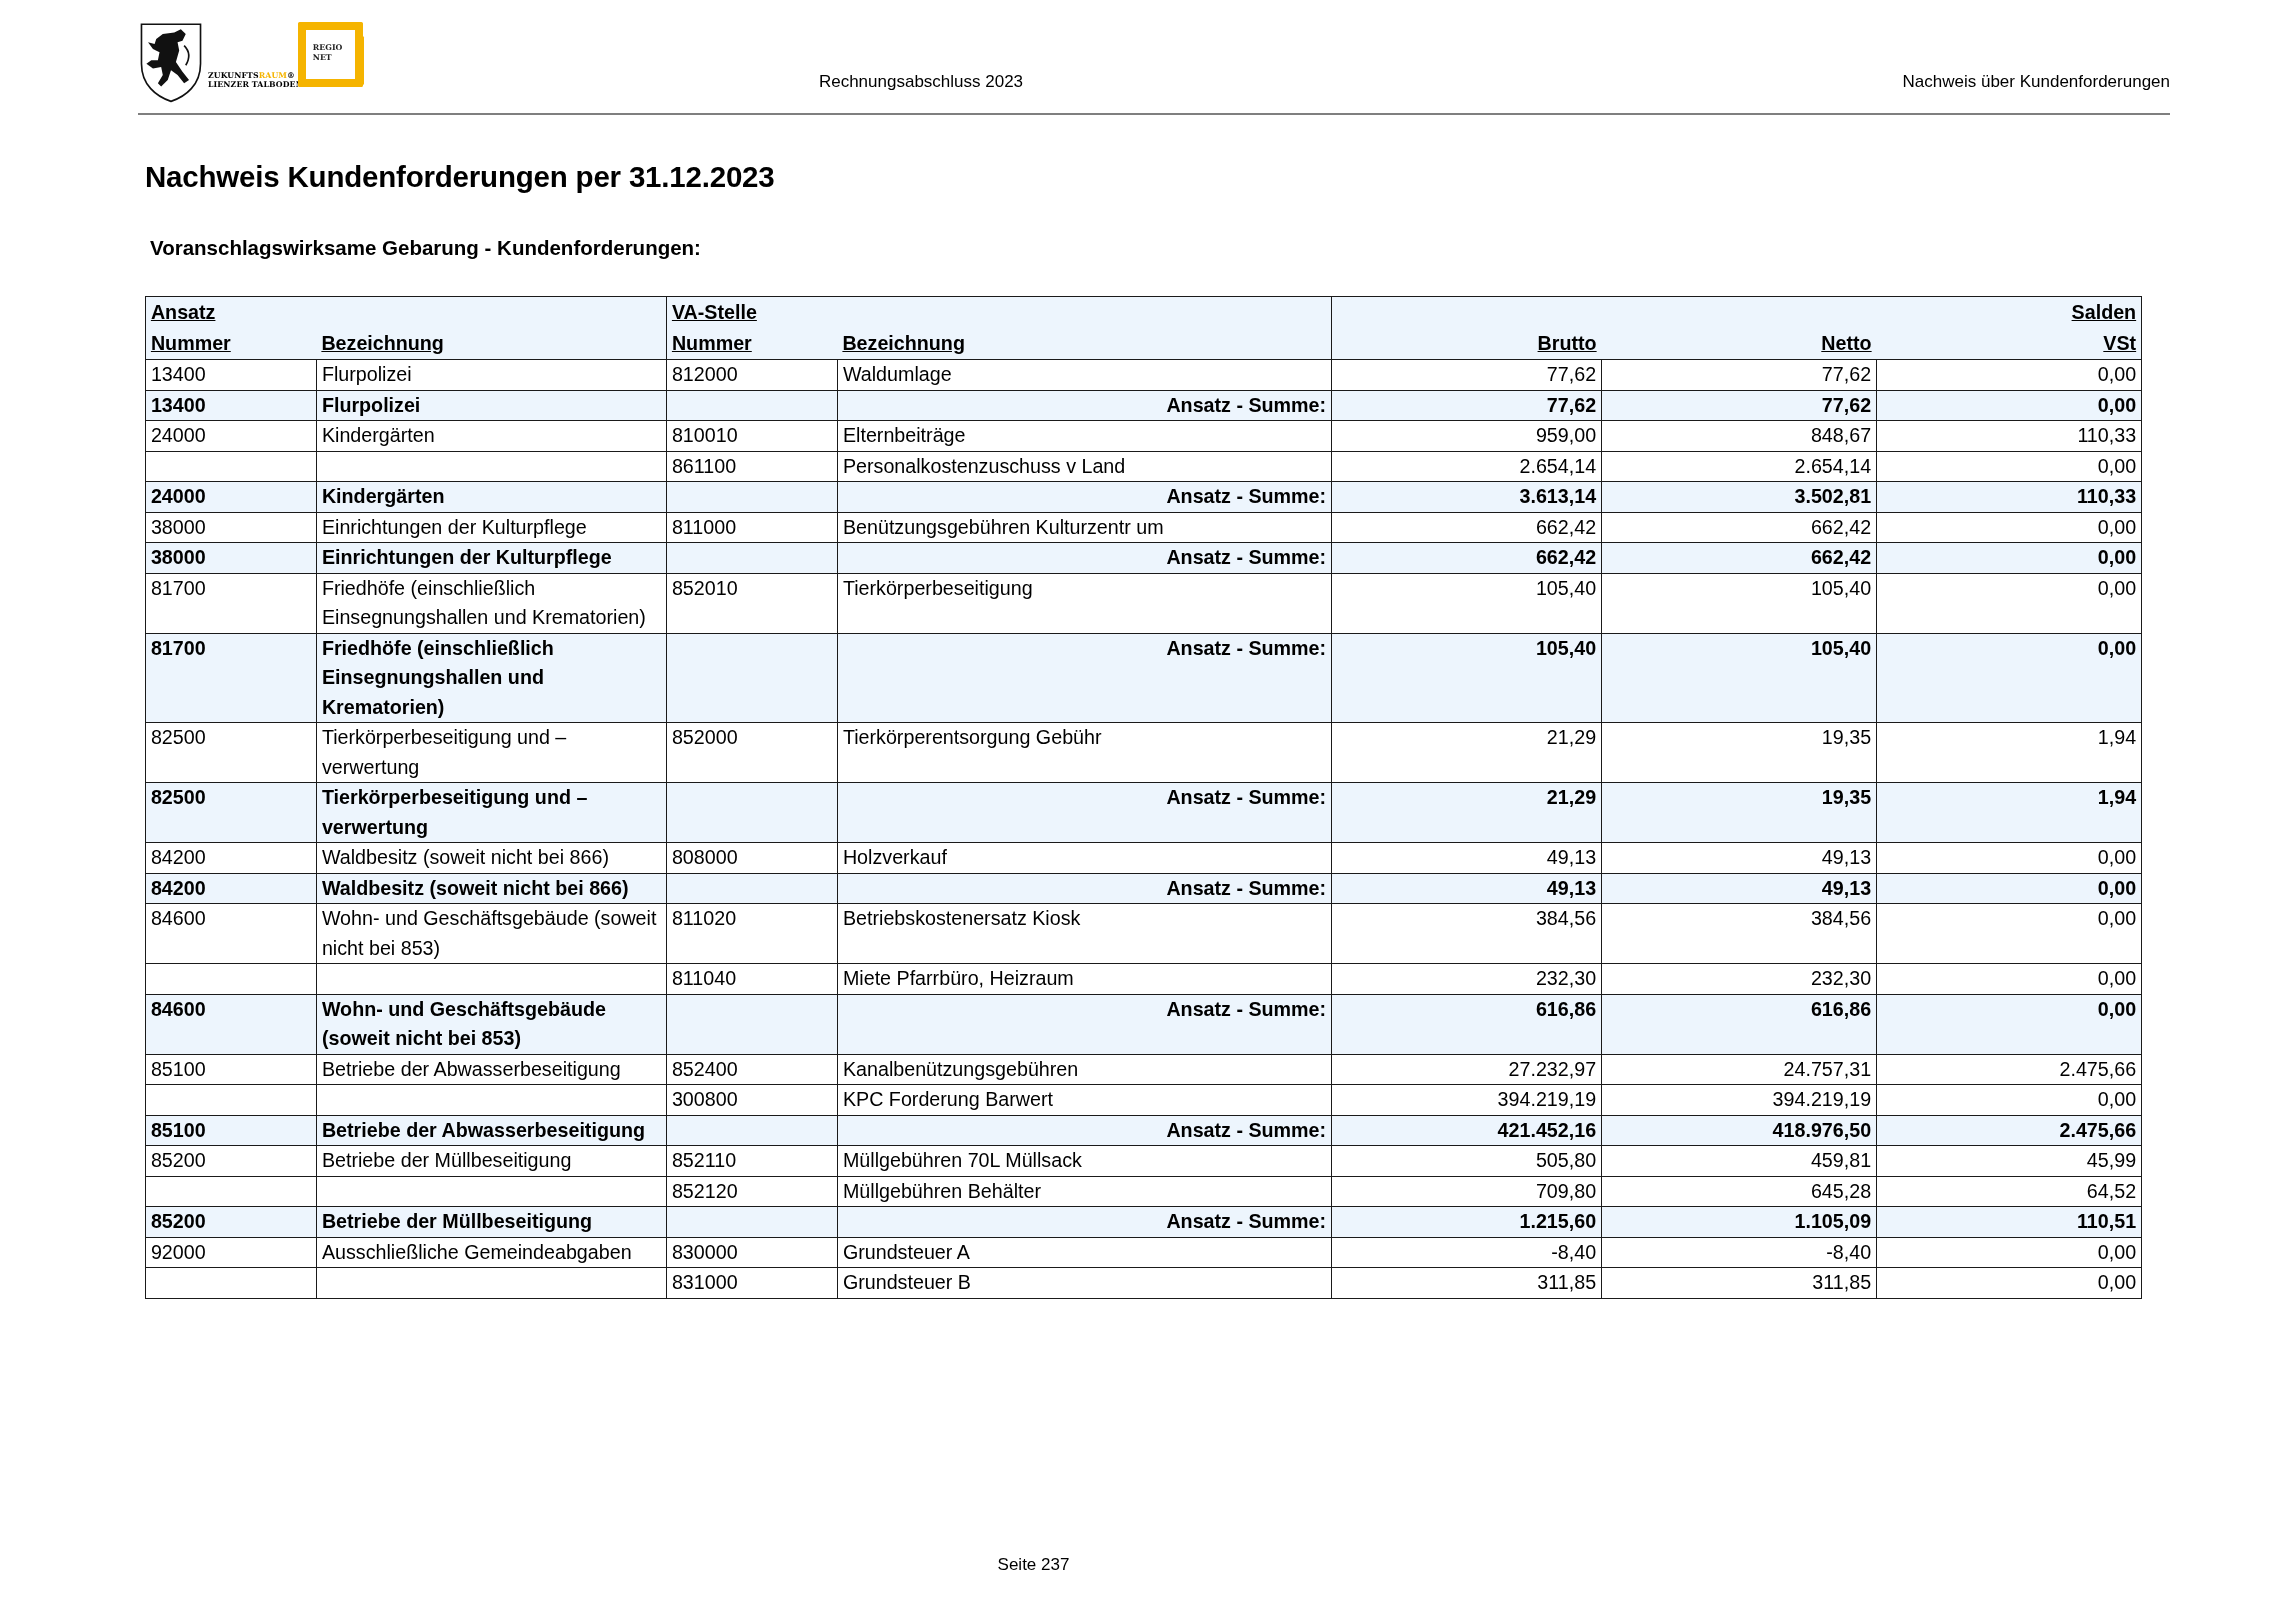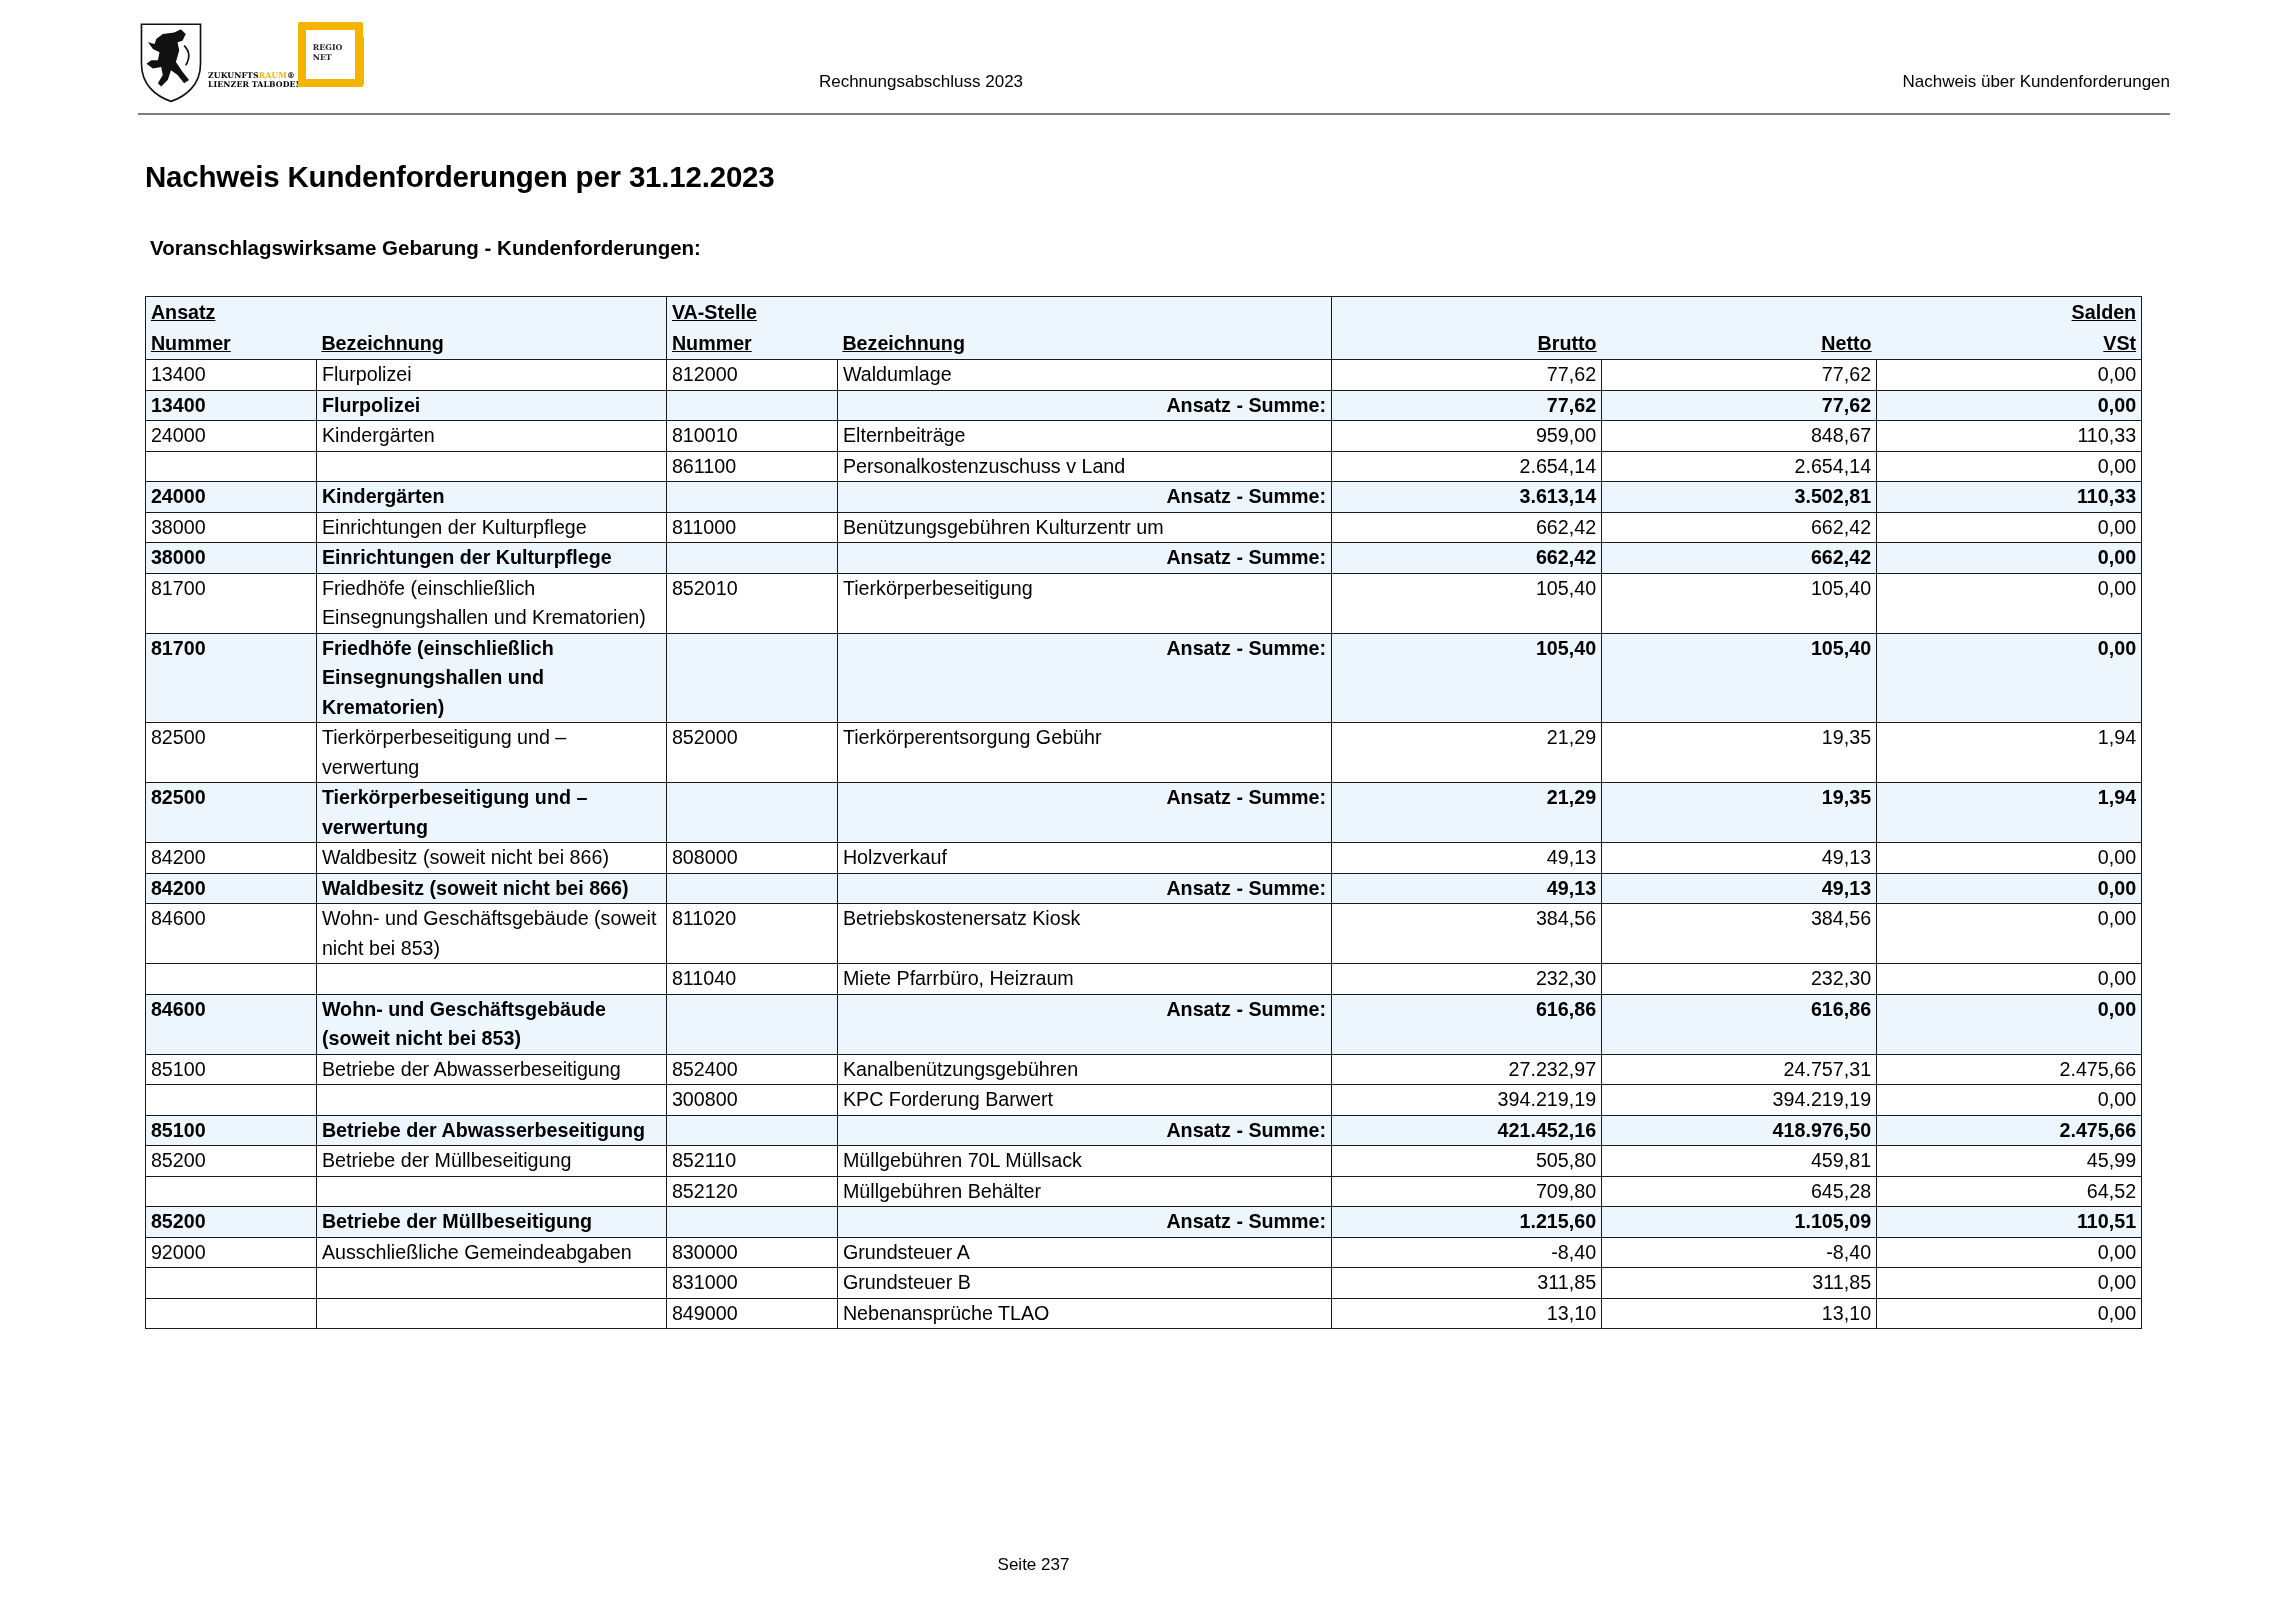--- a/index.html
+++ b/index.html
@@ -311,26 +311,17 @@
       </tr>
       <tr class="detail">
         <td></td>
         <td></td>
         <td>831000</td>
         <td>Grundsteuer B</td>
         <td class="num">311,85</td>
         <td class="num">311,85</td>
         <td class="num">0,00</td>
       </tr>
-      <tr class="detail">
-        <td></td>
-        <td></td>
-        <td>849000</td>
-        <td>Nebenansprüche TLAO</td>
-        <td class="num">13,10</td>
-        <td class="num">13,10</td>
-        <td class="num">0,00</td>
-      </tr>
     </tbody>
 </table>
 
 <div class="footer">Seite 237</div>
 
 
 </body></html>

